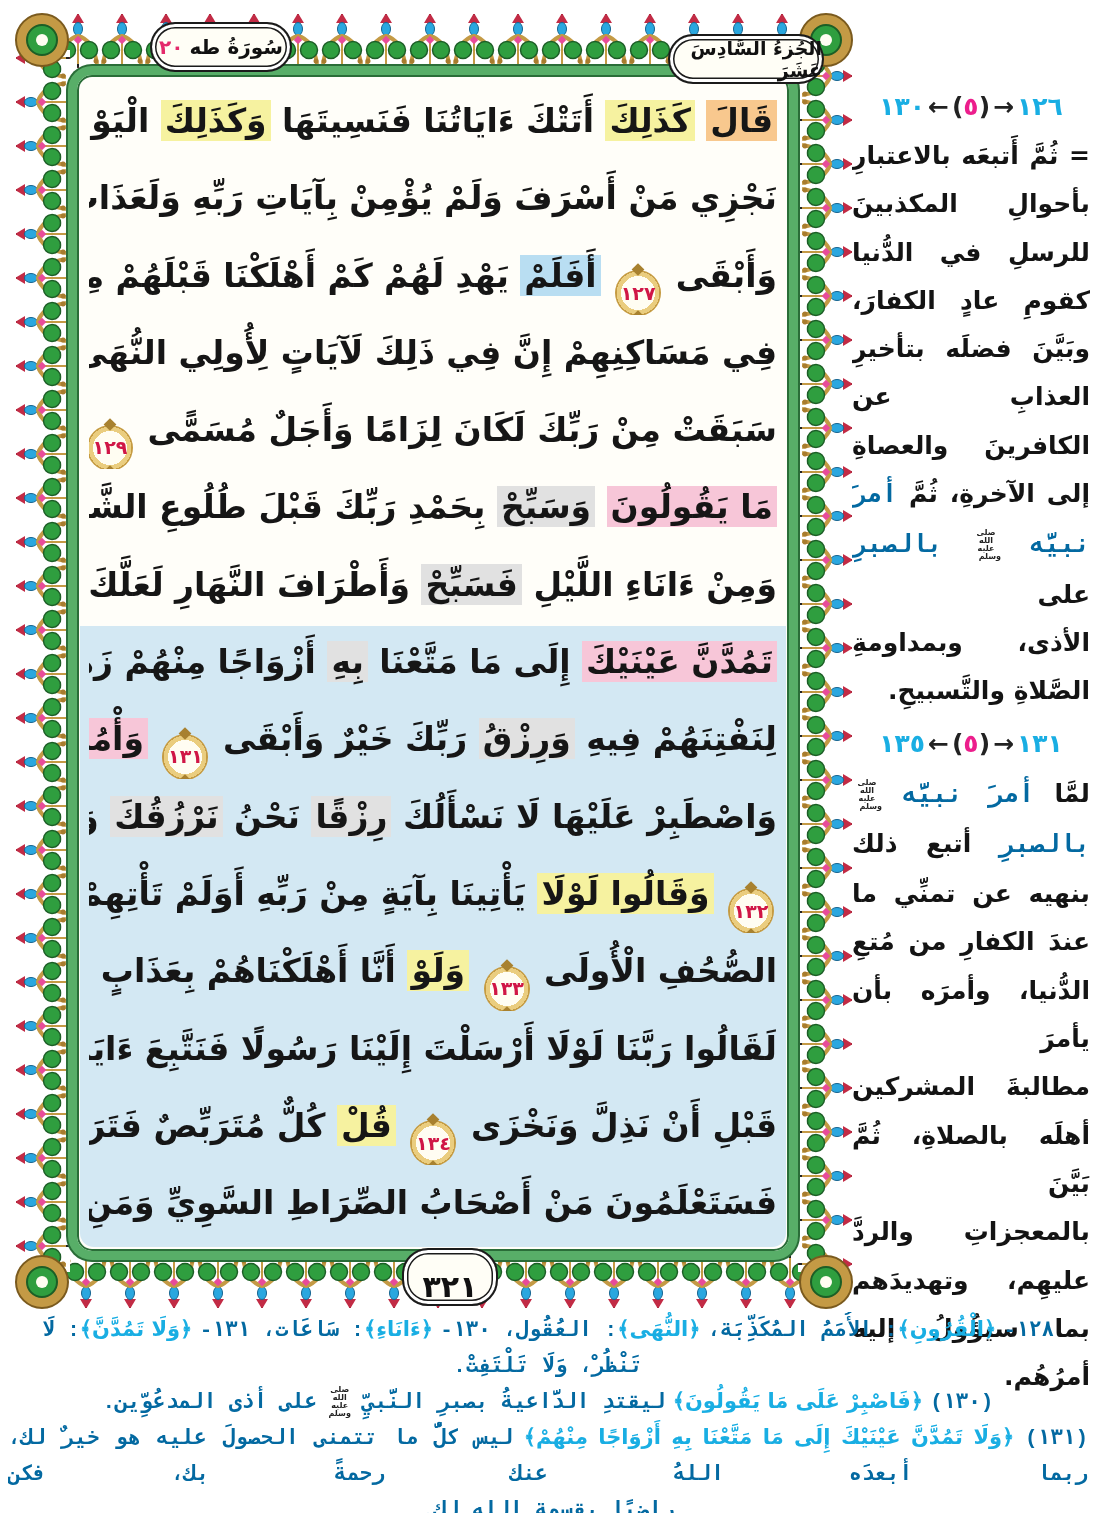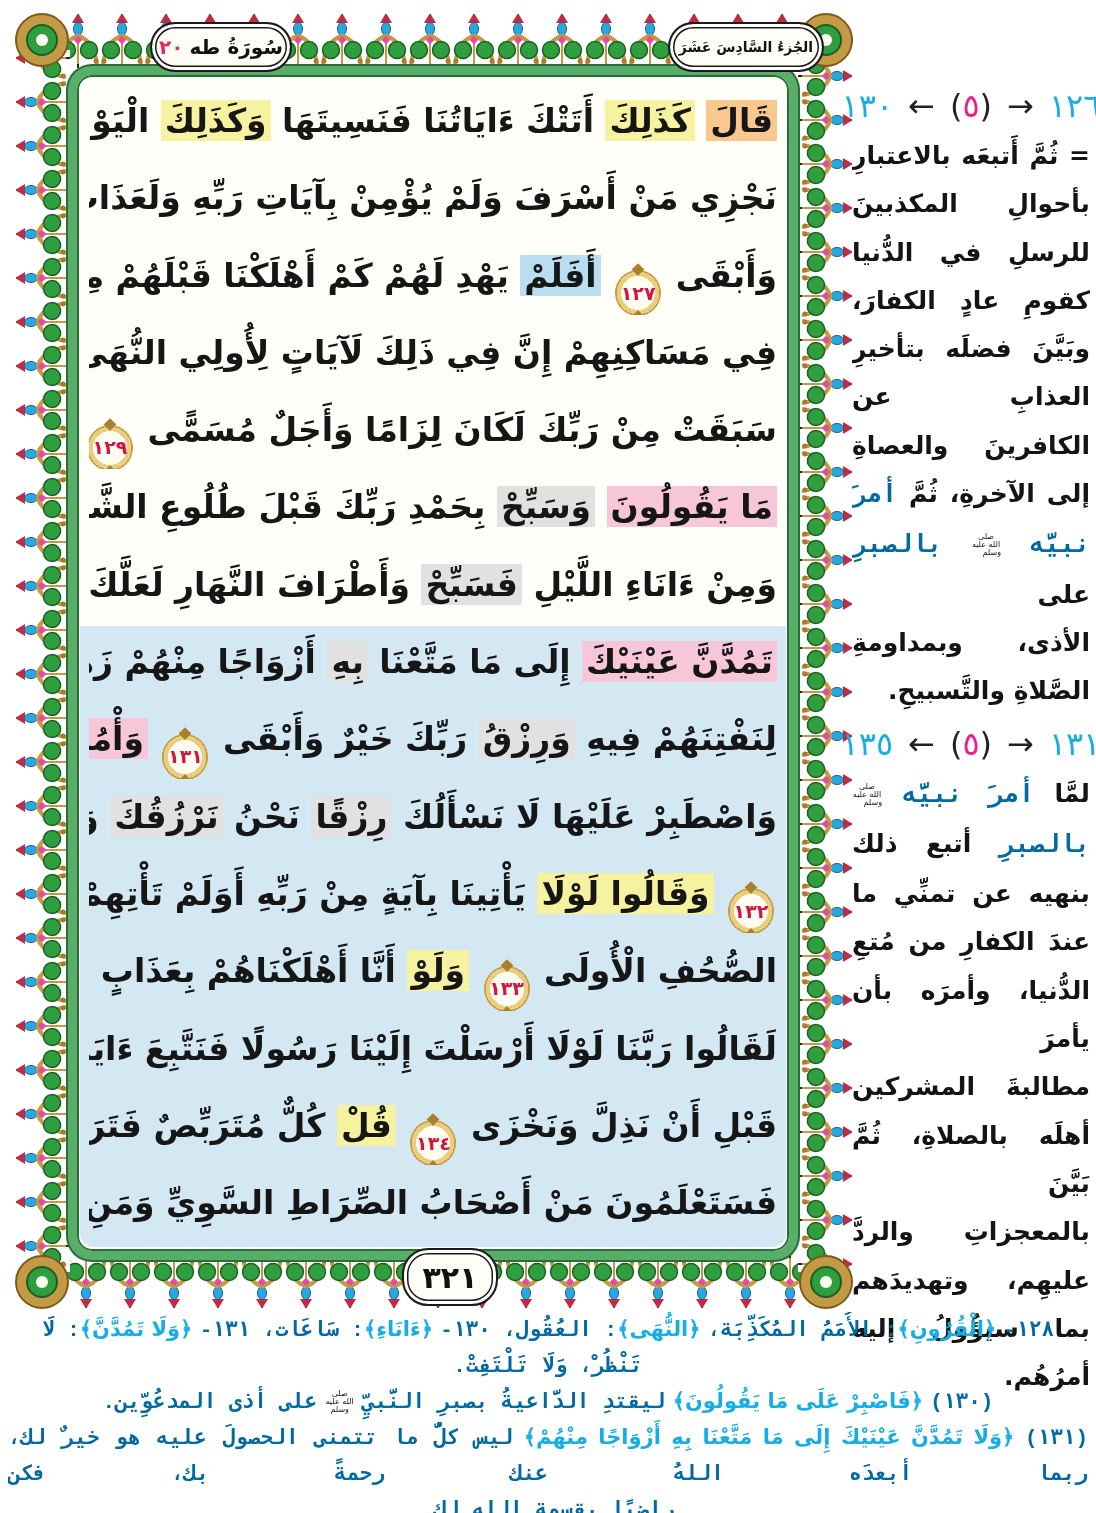--- a/index.html
+++ b/index.html
@@ -9,23 +9,23 @@
 
   
   .frame-zone{position:absolute;left:12px;top:10px;width:844px;height:1302px;}
   .frame-zone svg{position:absolute;inset:0;}
 
   .cartouche{position:absolute;background:#fffef6;border:2px solid #1b1b1b;
      border-radius:26px;box-shadow:inset 0 0 0 3px #fff,inset 0 0 0 4.5px #1b1b1b;
      display:flex;align-items:center;justify-content:center;gap:6px;
      font-weight:bold;color:#111;z-index:3;}
   .cartouche.surah{left:138px;top:12px;width:138px;height:46px;font-size:20px;}
-  .cartouche.juz{left:656px;top:12px;width:152px;height:46px;font-size:14px;}
+  .cartouche.juz{left:656px;top:24px;width:152px;height:46px;font-size:19px;}
   .surah-num{color:#e42a6b;text-align:right;}
-  .cartouche.pagenum{left:390px;top:1238px;width:92px;height:54px;font-size:30px;}
+  .cartouche.pagenum{left:390px;top:1238px;width:92px;height:54px;font-size:30px;align-items:flex-end;}
 
   
   .inner-frame{position:absolute;left:56px;top:56px;width:712px;height:1176px;
      border:9px solid #58ae68;border-radius:24px;
      box-shadow:0 0 0 2px #2a6d38, inset 0 0 0 2px #2a6d38;background:#fffef9;z-index:2;}
   .text-wrap{position:relative;width:100%;height:100%;padding:8px 12px;box-sizing:border-box;}
   .blue-bg{position:absolute;left:3px;right:3px;top:551px;bottom:4px;
      background:#d3e8f3;border-radius:0 0 14px 14px;}
   .qlines{position:relative;z-index:1;direction:rtl;}
   .qlines .tline{height:77.3px;line-height:76px;font-size:33px;font-weight:bold;color:#161616;
@@ -41,35 +41,35 @@
      align-items:center;justify-content:center;vertical-align:-13px;position:relative;margin:0 3px;
      background:radial-gradient(circle,#fffdf2 0 52%,#eacd7f 52% 66%,#c59b42 66% 78%,#8f6b24 78% 85%,#c59b42 85%);}
   .ayah-marker::before,.ayah-marker::after{content:"";position:absolute;left:50%;
      width:9px;height:9px;background:#a8812f;transform:translateX(-50%) rotate(45deg);}
   .ayah-marker::before{top:-5px;}
   .ayah-marker::after{bottom:-5px;}
   .ayah-num{color:#d01646;font-size:19px;font-weight:bold;line-height:1;}
 
   
   .sidebar{position:absolute;left:852px;top:86px;width:238px;direction:rtl;z-index:2;}
-  .range{direction:ltr;display:flex;justify-content:center;align-items:center;gap:15px;
-     font-size:32px;font-weight:normal;height:40px;}
+  .range{direction:ltr;display:flex;justify-content:center;align-items:center;gap:3px;
+     font-size:25px;font-weight:bold;height:40px;}
   .range .rn{color:#19aee3;}
   .range .ra{color:#222;}
   .range .rp{color:#222;}
   .range .rf{color:#ec1e8c;}
   .s-para{margin-top:6px;margin-bottom:8px;}
   .s-para .tline{font-size:25px;font-weight:bold;color:#141414;line-height:48.3px;
      text-align:justify;text-align-last:justify;overflow:hidden;}
   .s-para .tline.last{text-align-last:right;}
 
   .c-magenta{color:#0369a1;font-family:Liberation Mono, monospace;}
   .c-cyan{color:#19aee3;}
   .c-saw{display:inline-block;font-size:8px;line-height:8px;width:30px;
-     white-space:normal;text-align:center;color:#222;vertical-align:middle;font-weight:normal;}
+     white-space:normal;text-align:center;color:#222;vertical-align:middle;font-weight:bold;}
 
   
   .footnotes{position:absolute;left:8px;right:8px;top:1312px;direction:rtl;z-index:2;}
   .footnotes .tline{font-size:21px;font-weight:bold;line-height:34px;color:#ec268f;
      text-align:right;overflow:hidden;}
   .footnotes .tline.center{text-align:center;}
   .footnotes .tline.justify{text-align:justify;text-align-last:justify;}
 </style>
 </head>
 <body>

